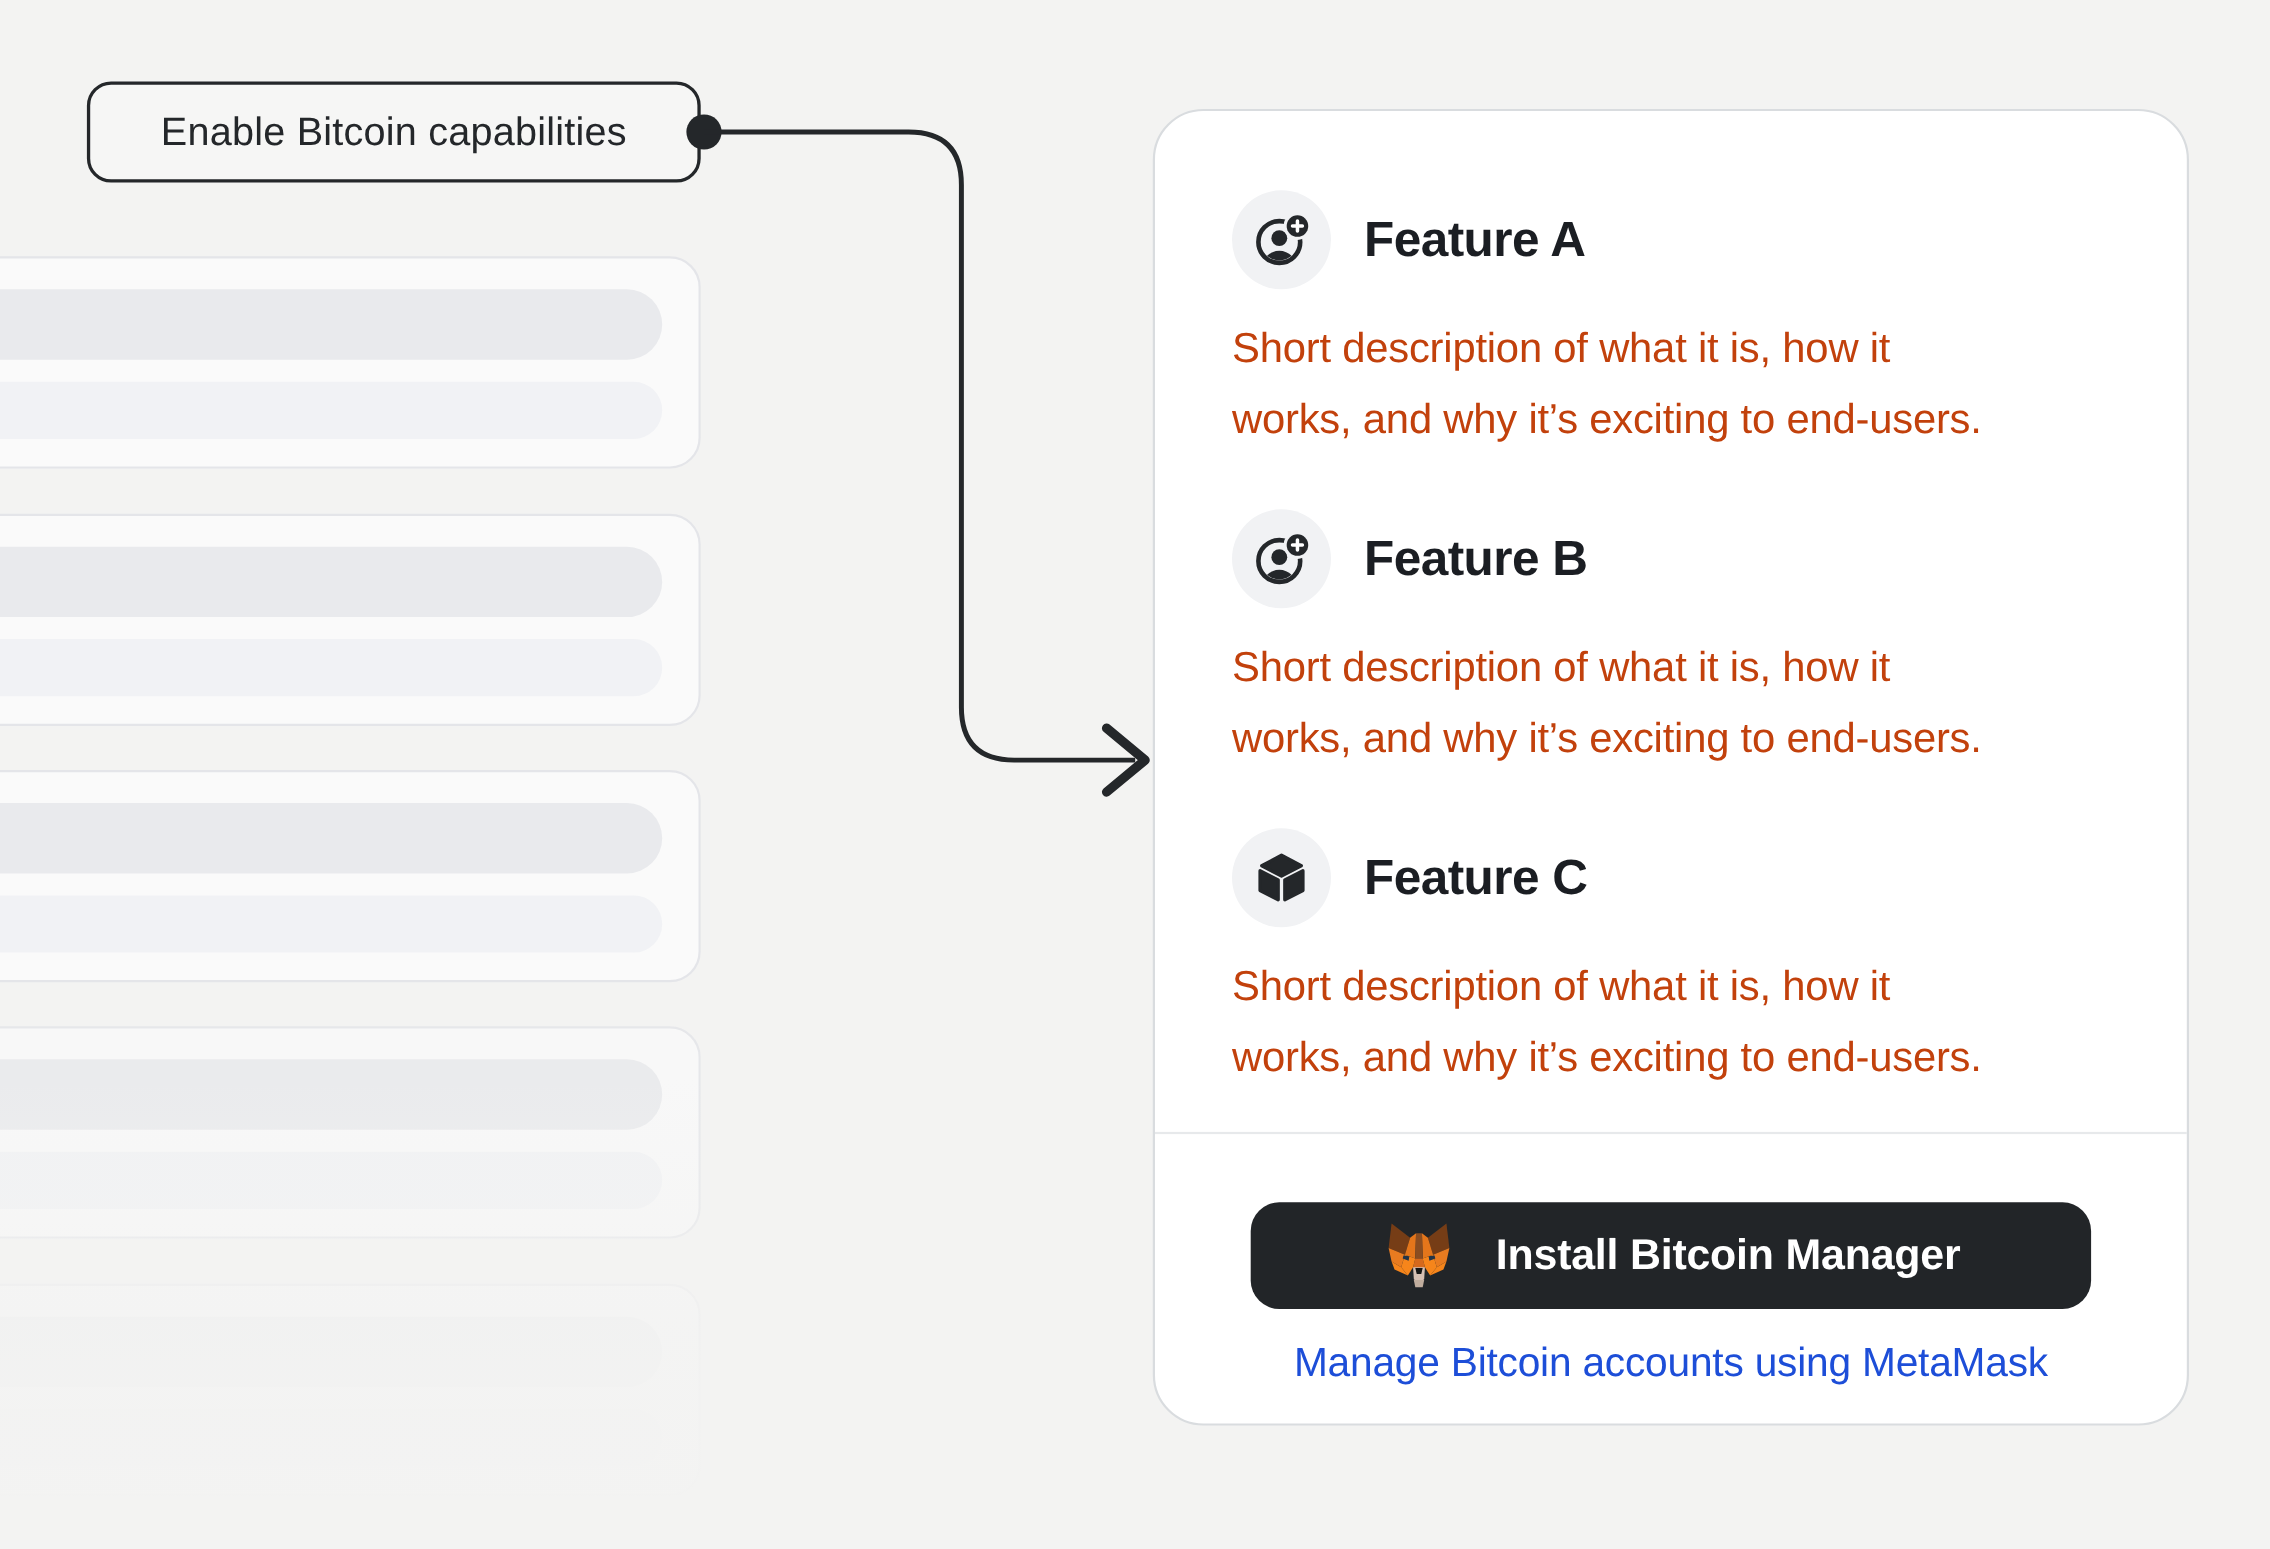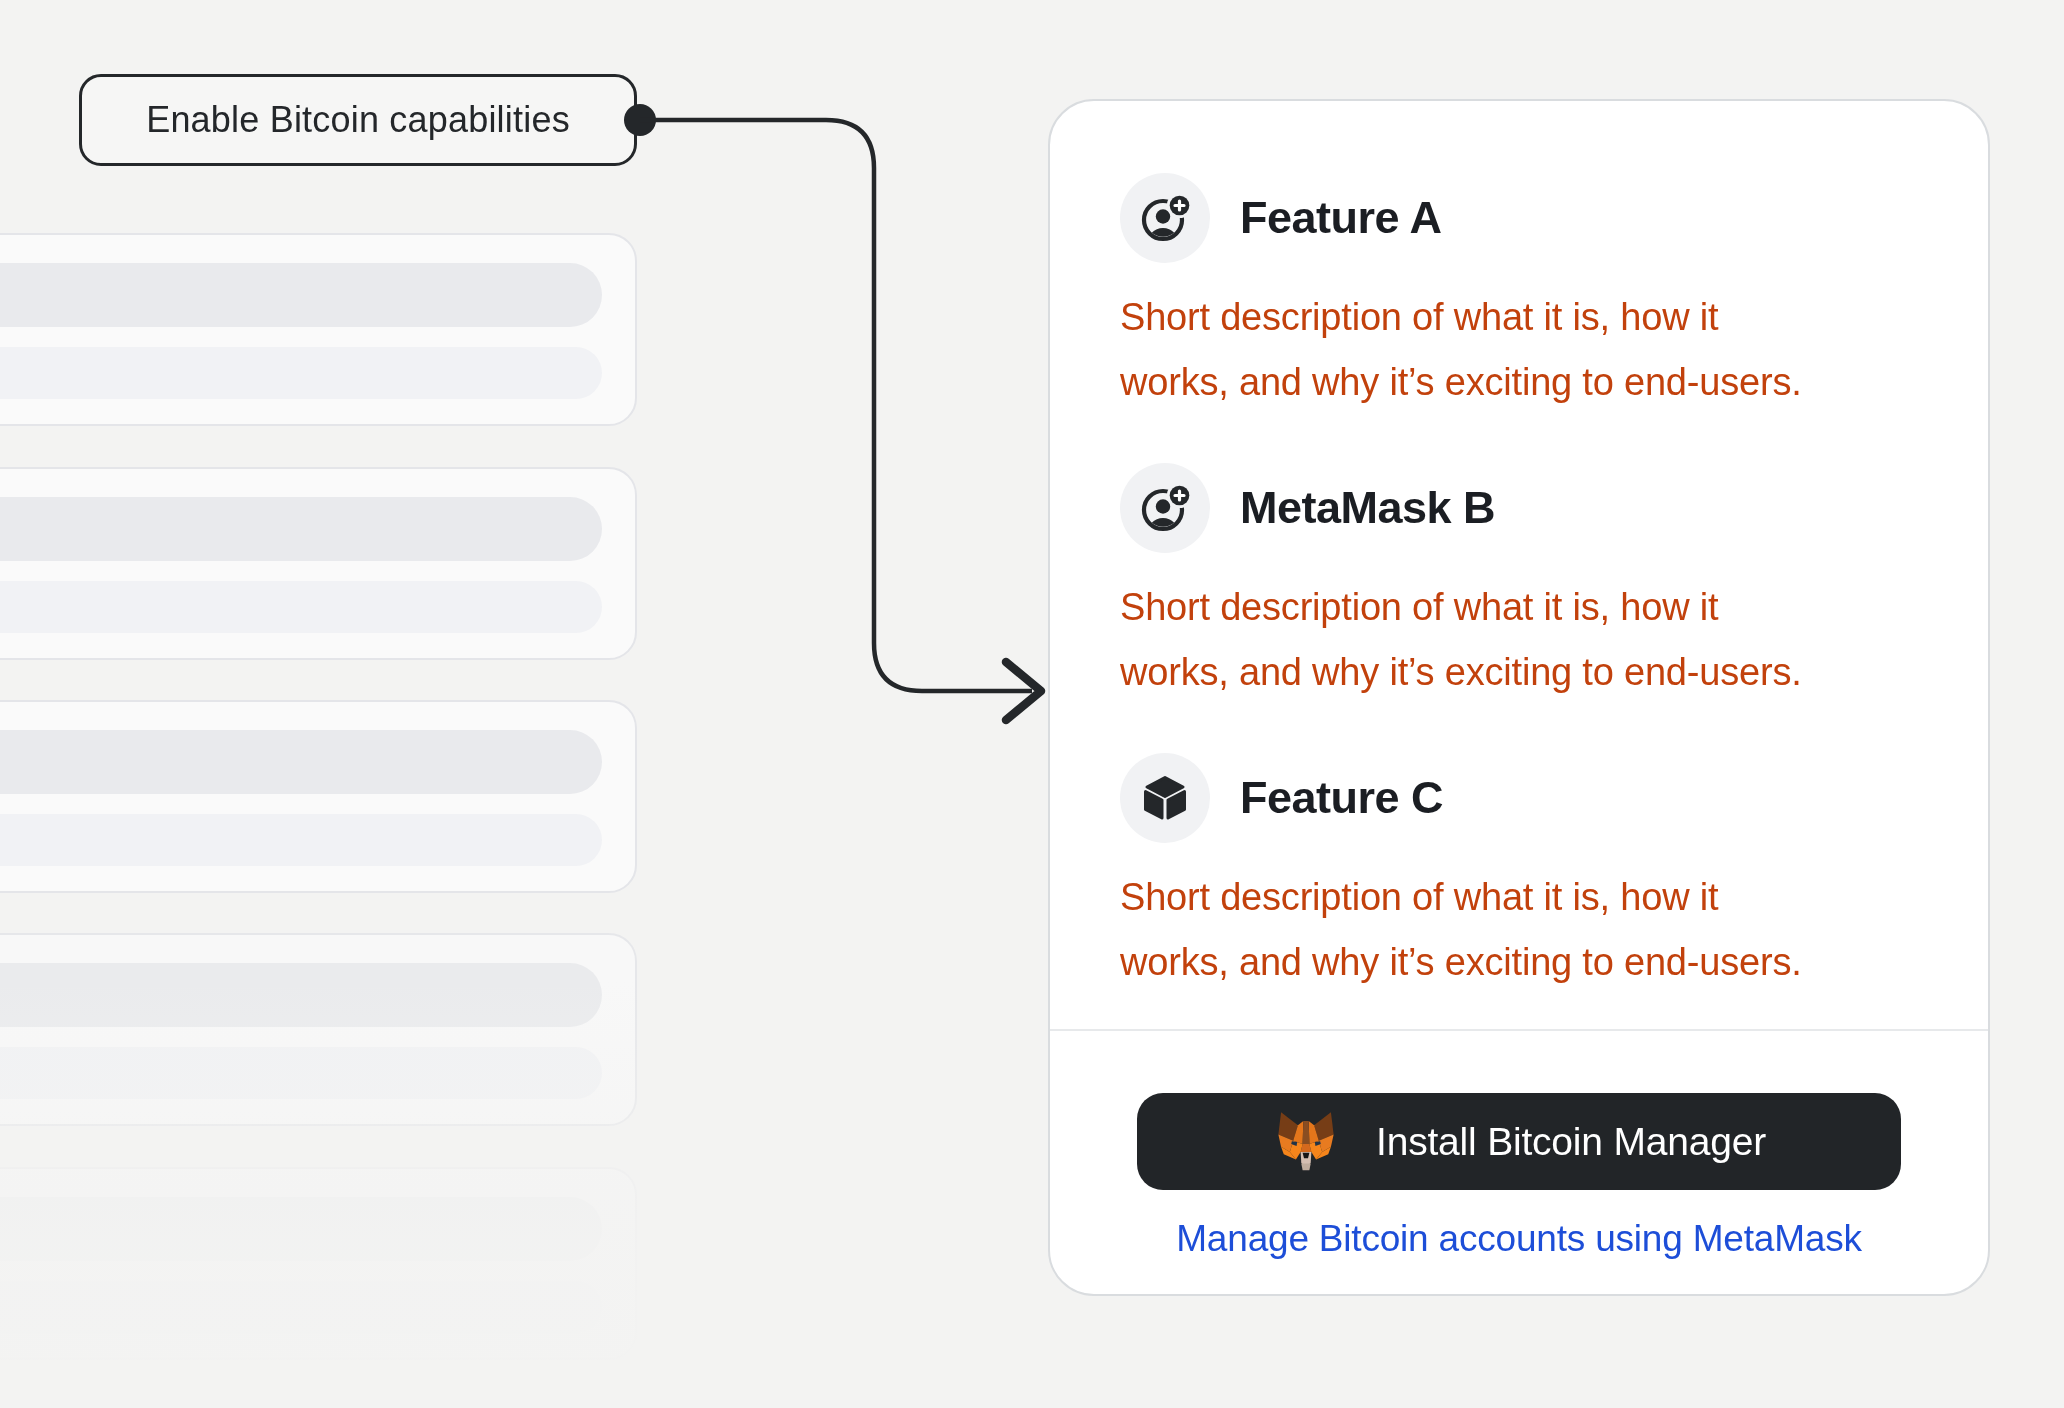--- a/index.html
+++ b/index.html
@@ -77,21 +77,21 @@
     height: 2px; background: #e7e9eb;
   }
   .card-footer {
     position: absolute; left: 0; right: 0; top: 930px; bottom: 0;
     display: flex; flex-direction: column; align-items: center;
   }
   .install-btn {
     margin-top: 62px; width: 764px; height: 97px; box-sizing: border-box;
     background: #222528; border: none; border-radius: 26px;
     display: flex; align-items: center; justify-content: center; gap: 36px;
-    color: #ffffff; font-size: 39px; font-weight: 400; letter-spacing: -0.2px;
+    color: #ffffff; font-size: 39px; font-weight: 700; letter-spacing: -0.2px;
     font-family: "Liberation Sans", "DejaVu Sans", sans-serif;
     cursor: pointer;
   }
   .footer-caption {
     margin-top: 28px;
     font-size: 37px; color: #1d4ed8; letter-spacing: -0.2px;
   }
 </style>
 </head>
 <body>
@@ -166,21 +166,21 @@
               <clipPath id="clipB1">
                   <circle cx="24" cy="28" r="16.8"></circle>
                 </clipPath>
               <circle cx="24" cy="24.5" r="7.2" fill="#24272a"></circle>
               <circle cx="24" cy="52" r="16" fill="#24272a" clip-path="url(#clipB1)"></circle>
               <circle cx="40.5" cy="13.5" r="12.6" fill="#f1f2f4"></circle>
               <circle cx="40.5" cy="13.5" r="9.8" fill="#24272a"></circle>
               <path d="M40.5,9 V18 M36,13.5 H45" stroke="#ffffff" stroke-width="3.2" stroke-linecap="round"></path>
             </svg>
           </div>
-          <div class="feature-title">MetaMask B</div>
+          <div class="feature-title">Feature B</div>
         </div>
         <div class="feature-desc">
           <span>Short description of what it is, how it</span>
           <span>works, and why it’s exciting to end-users.</span>
         </div>
       </div>
 
       <div class="feature">
         <div class="feature-head">
           <div class="icon-circle">

